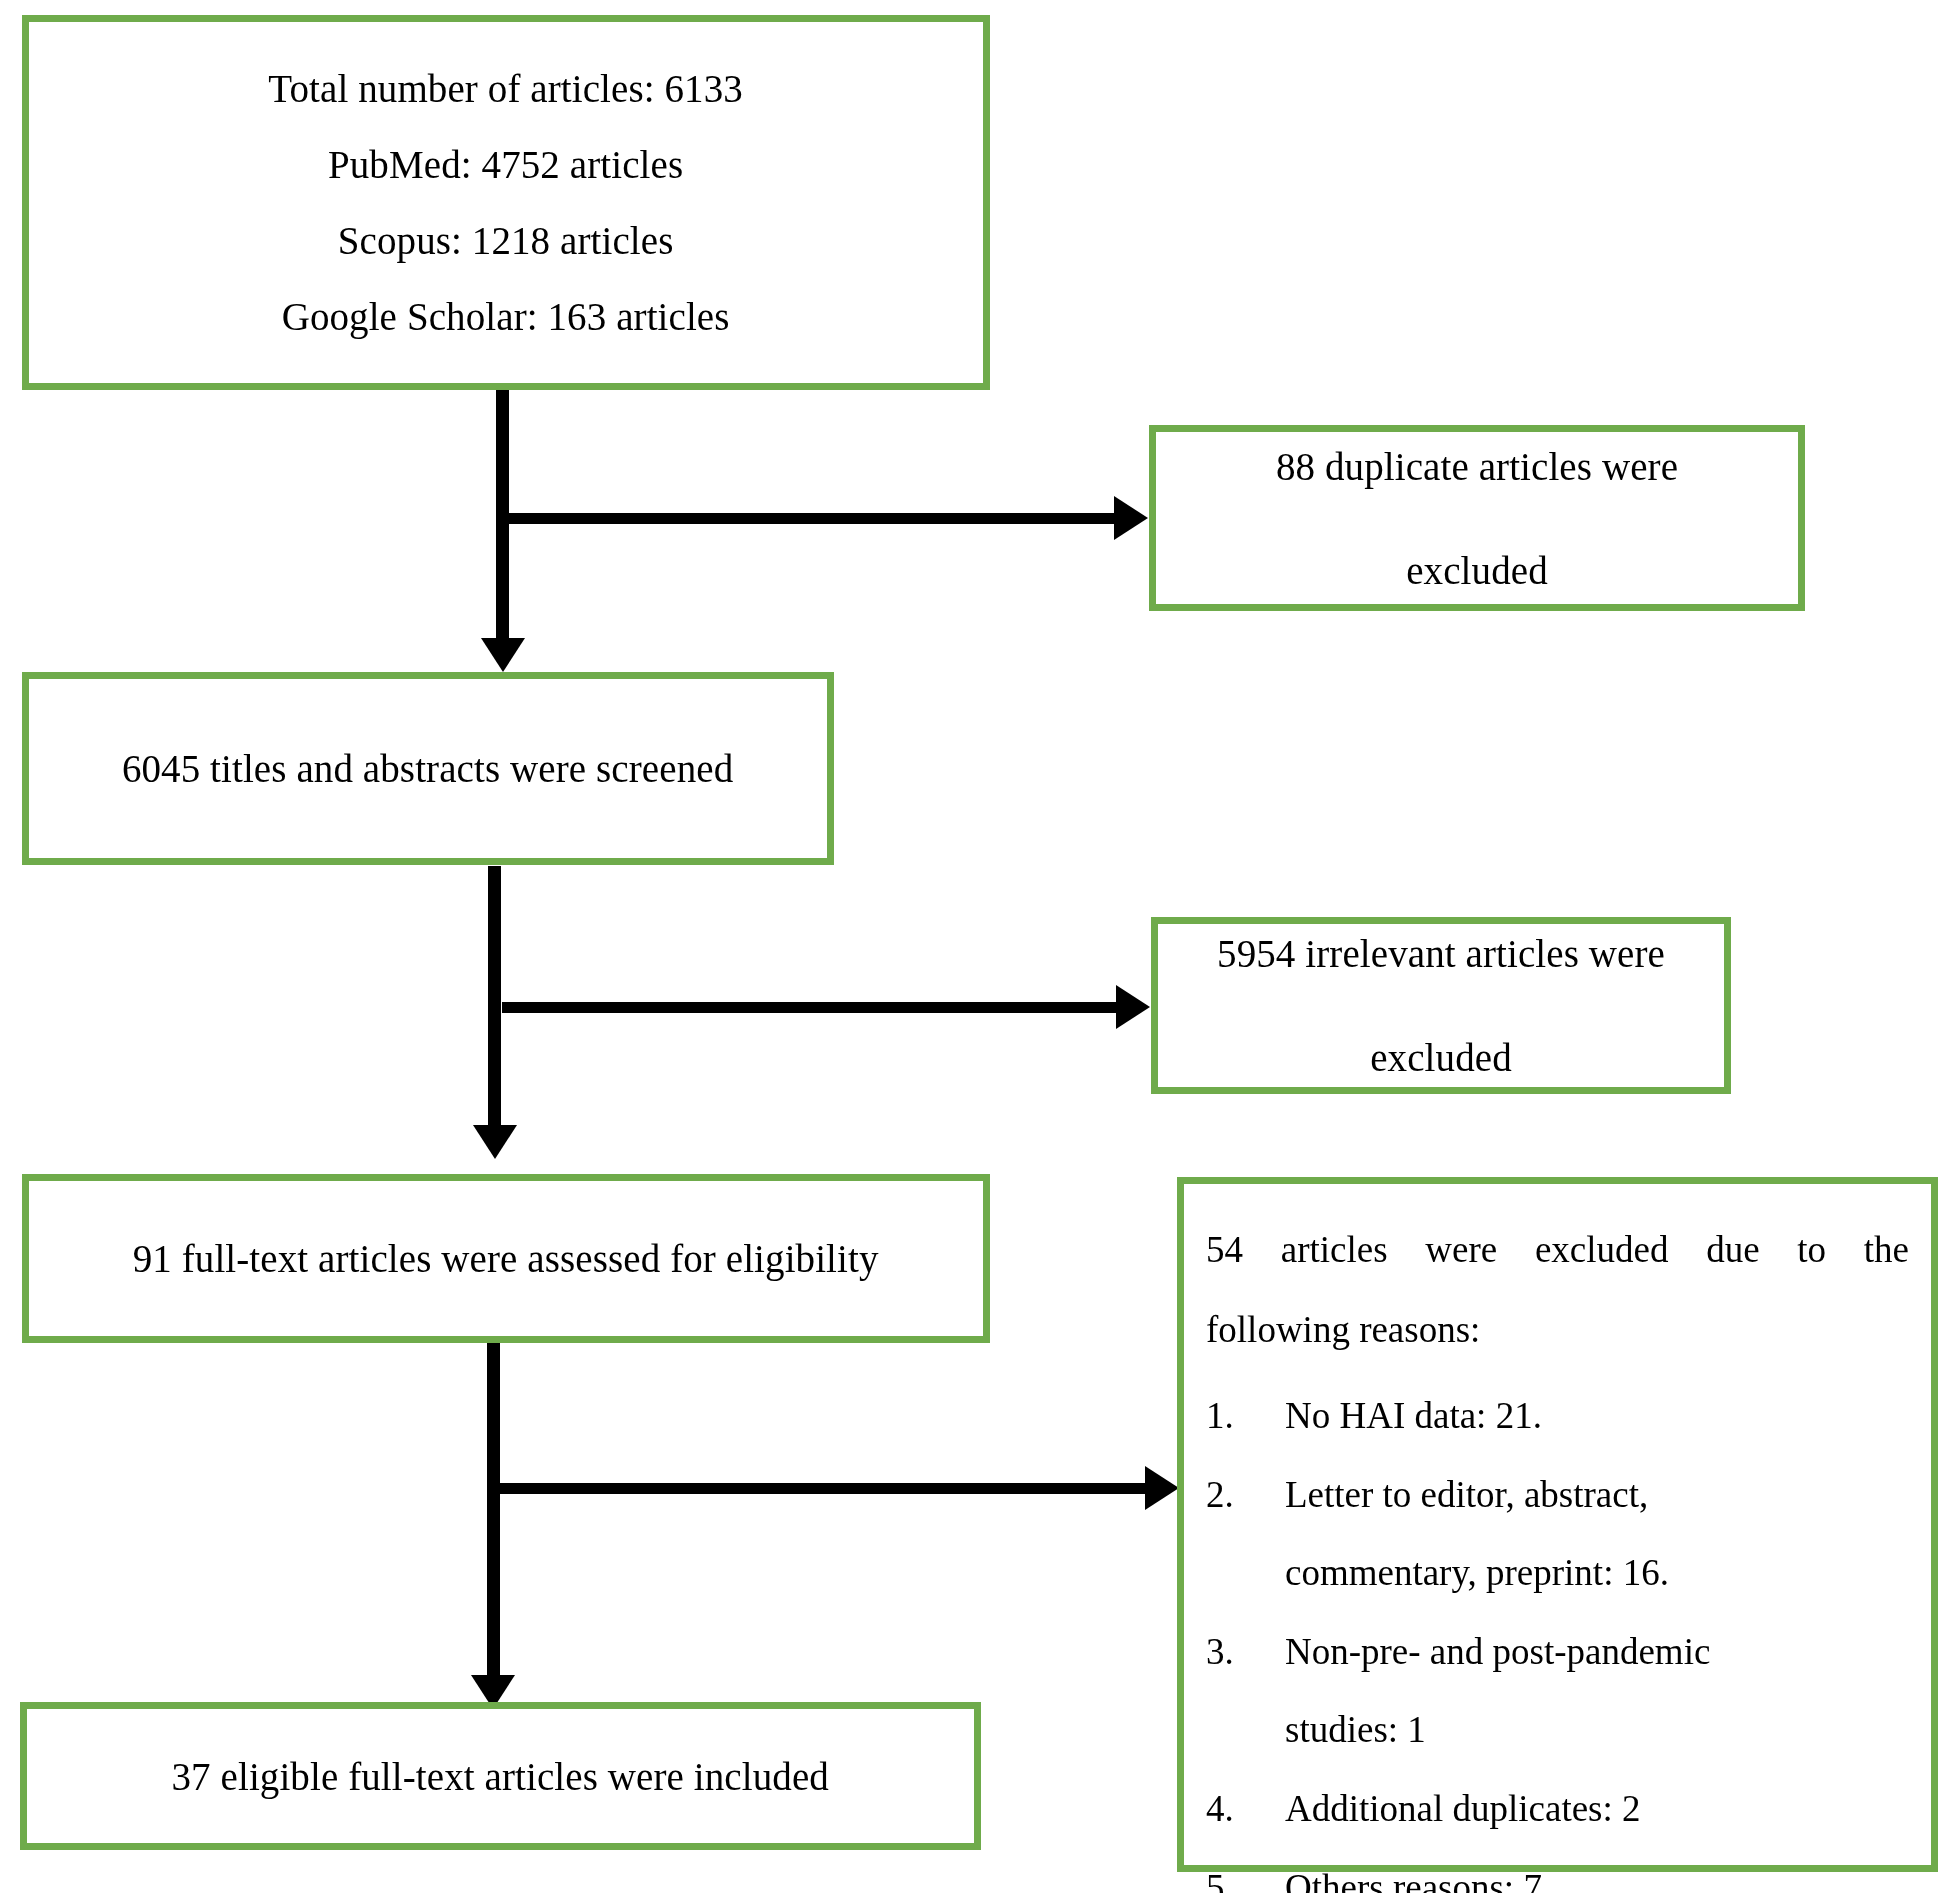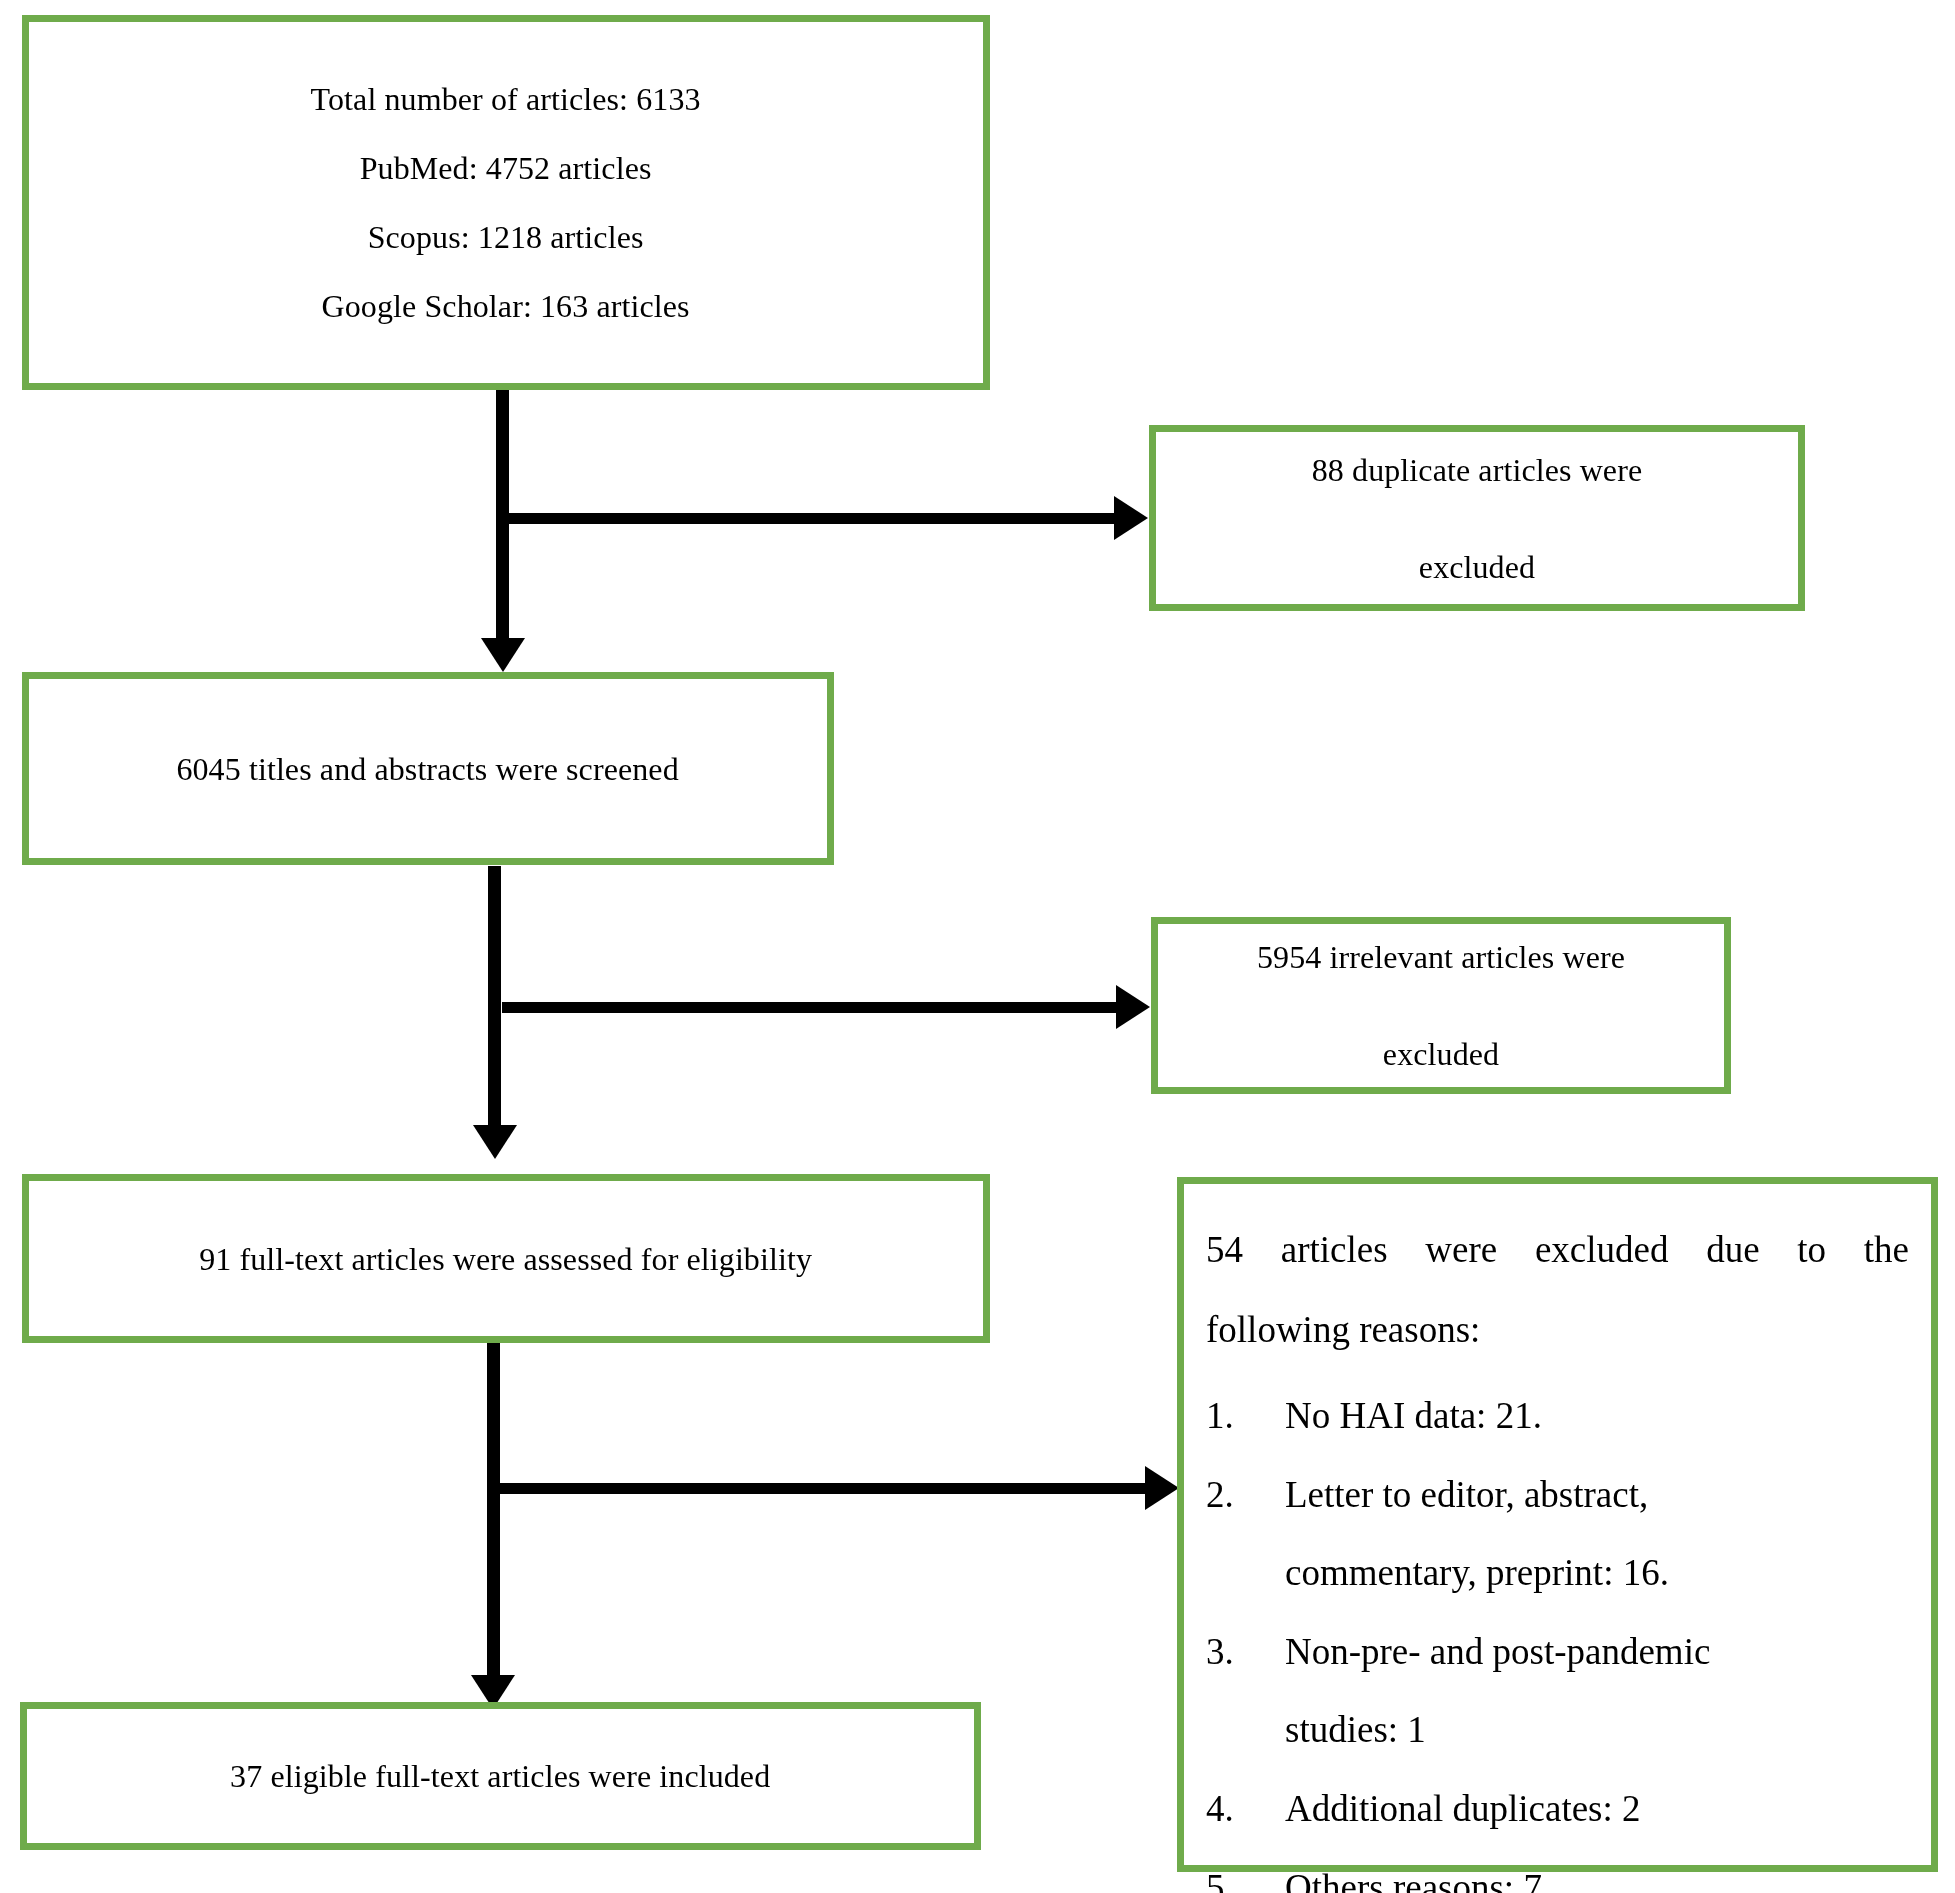--- a/index.html
+++ b/index.html
@@ -27,21 +27,21 @@
     border: 7.9px solid #6FAB4B;
     background: #ffffff;
     display: flex;
     flex-direction: column;
     justify-content: center;
   }
   .box.center   { align-items: center; text-align: center; }
   .box.leftalign{ align-items: flex-start; text-align: left; }
 
   .line {
-    font-size: 32px;
+    font-size: 39px;
     line-height: 1.0;
     white-space: nowrap;
     letter-spacing: 0.1px;
   }
 
   
   #box-sources { left: 21.6px;  top: 15px;   width: 968px; height: 375px; }
   #box-sources .line { margin: 0; padding: 0; }
   #box-sources .line + .line { margin-top: 37px; }
 

